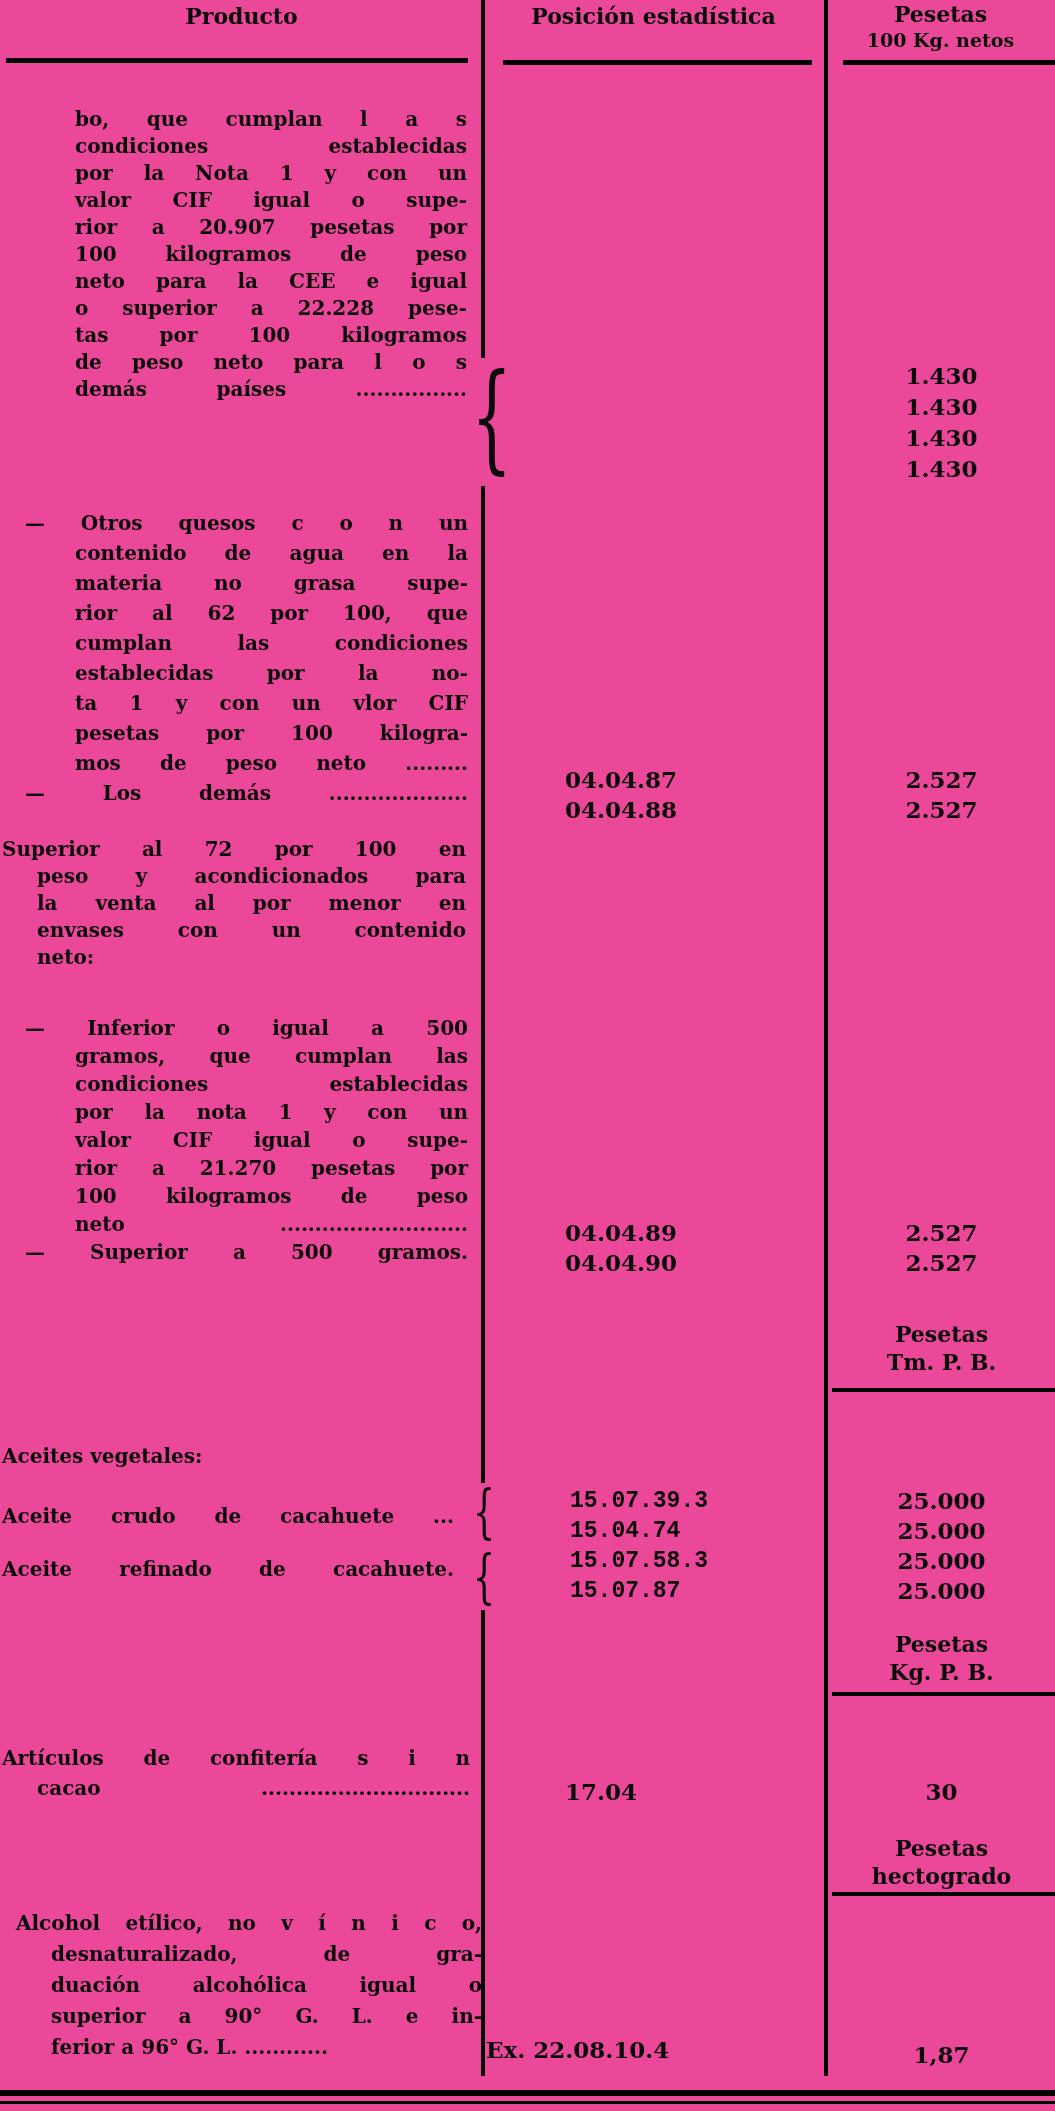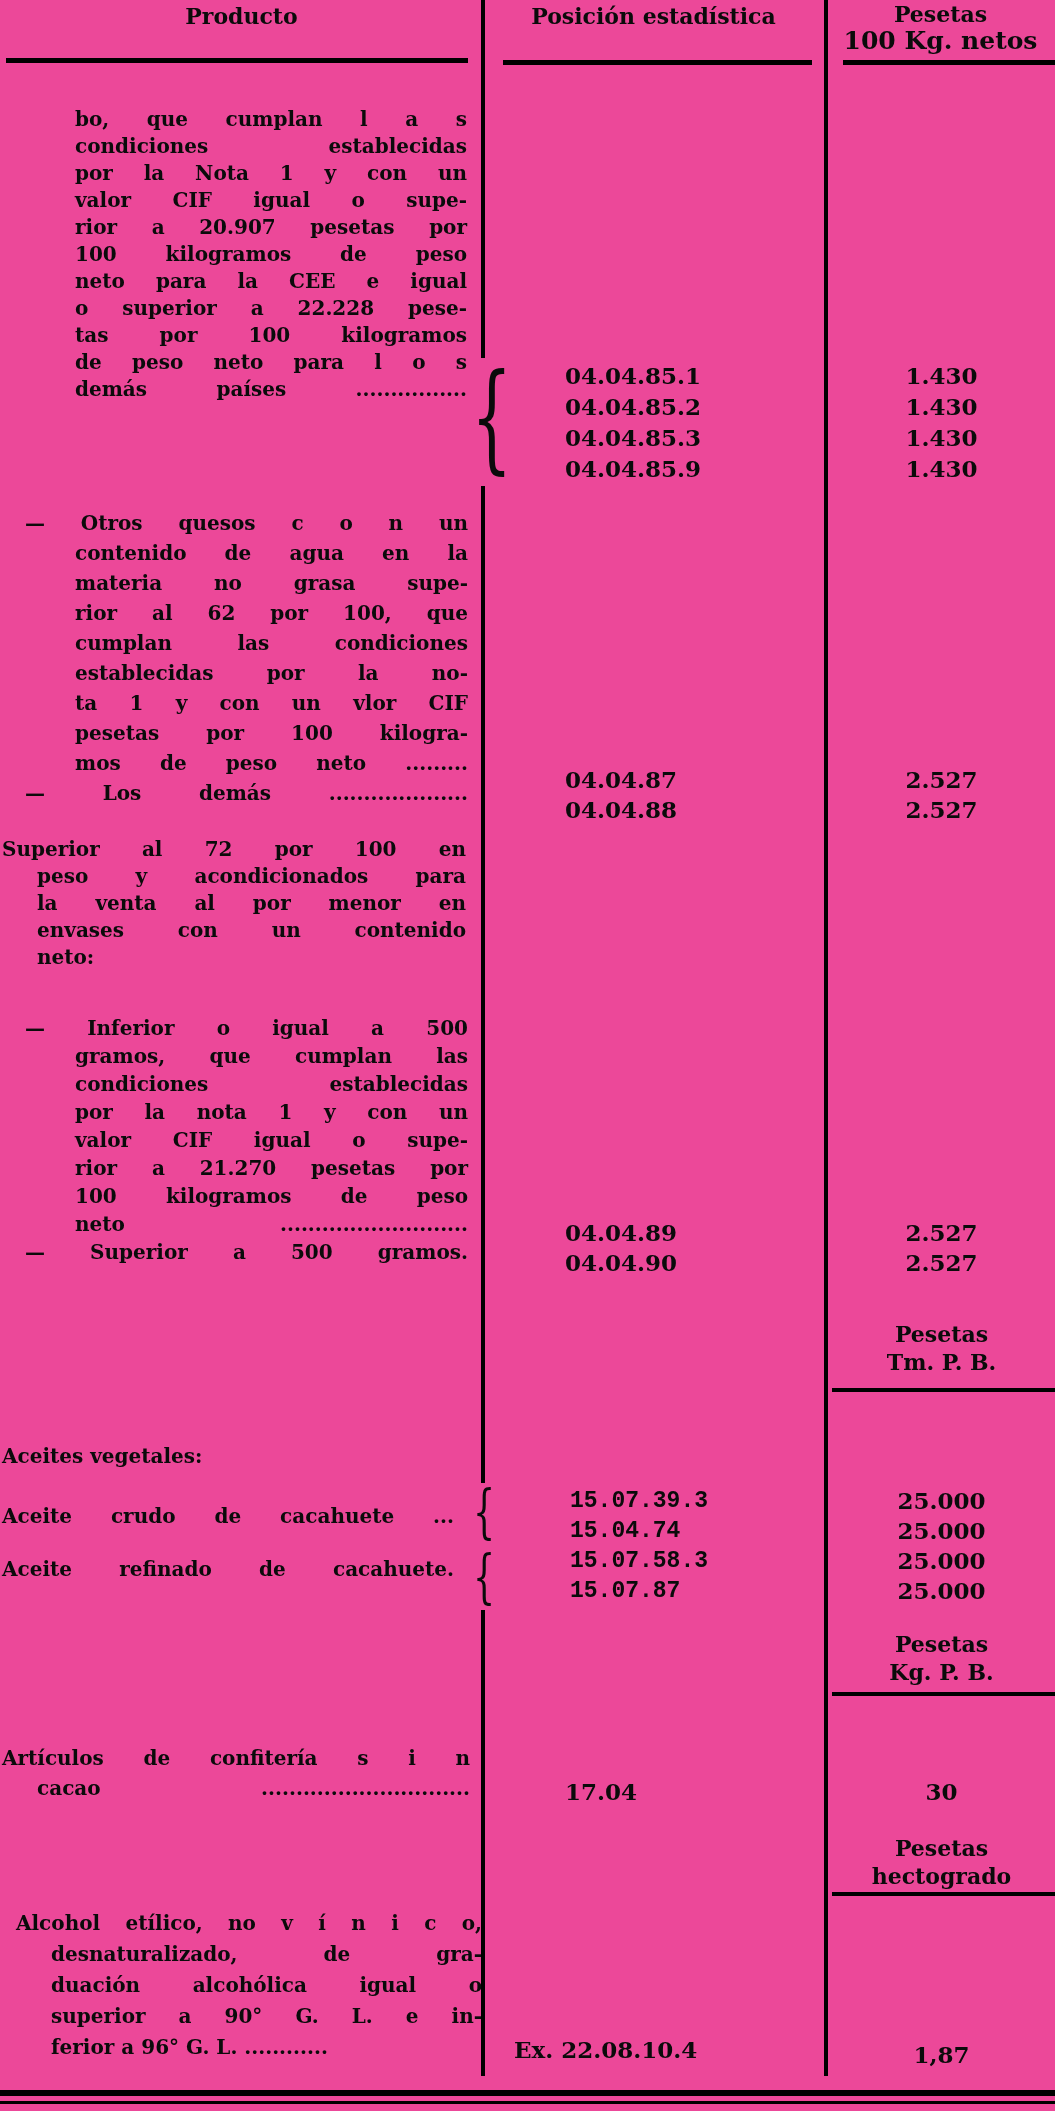--- a/index.html
+++ b/index.html
@@ -26,21 +26,21 @@
   #b5 { left:2px;  top:1443px; }
   #b6a { left:2px; top:1503px; width:452px; }
   #b6b { left:2px; top:1556px; width:452px; }
   #b7 { left:2px;  top:1743px; width:468px; line-height:30px; }
   #b8 { left:16px;  top:1908px; width:466px; line-height:31px; }
   #g1 { left:565px; top:360px; line-height:31px; }
   #g2 { left:565px; top:765px; }
   #g3 { left:565px; top:1218px; }
   #g4 { left:570px; top:1486px;font-family:Liberation Mono, monospace; }
   #g5 { left:565px; top:1777px; }
-  #g6 { left:514px; top:2035px; }
+  #g6 { left:486px; top:2035px; }
   #v1 { top:360px; line-height:31px; }
   #v2 { top:765px; }
   #v3 { top:1218px; }
   #v4 { top:1486px; }
   #v5 { top:1777px; }
   #v6 { top:2040px; }
   #s1 { top:1320px; }
   #s2 { top:1630px; }
   #s3 { top:1834px; }
   #br1 { left:471px; top:350px; font-size:118px; line-height:134px; transform:scaleX(0.55); }
@@ -48,21 +48,21 @@
   #br3 { left:473px; top:1544px; font-size:58px; line-height:66px; transform:scaleX(0.6); }
 </style>
 </head>
 <body>
 
 <div class="page">
 
   <div class="hdr" style="left:0; width:483px; top:4px;">Producto</div>
   <div class="hdr" style="left:483px; width:341px; top:4px;">Posición estadística</div>
   <div class="hdr" style="left:826px; width:229px; top:2px;">Pesetas</div>
-  <div class="hdr" style="left:826px; width:229px; top:28px; font-size:25px;">100 Kg. netos</div>
+  <div class="hdr" style="left:826px; width:229px; top:28px; font-size:19px;">100 Kg. netos</div>
 
   <div class="hrule" style="left:6px;   top:58px; width:462px; height:5px;"></div>
   <div class="hrule" style="left:503px; top:60px; width:309px; height:5px;"></div>
   <div class="hrule" style="left:843px; top:60px; width:212px; height:5px;"></div>
 
   <div class="vline" style="left:481px; top:0;      height:358px;"></div>
   <div class="vline" style="left:481px; top:486px;  height:997px;"></div>
   <div class="vline" style="left:481px; top:1610px; height:466px;"></div>
   <div class="vline" style="left:824px; top:0;      height:2076px;"></div>
 
@@ -128,26 +128,20 @@
     <div class="j ind35">desnaturalizado, de gra-</div>
     <div class="j ind35">duación alcohólica igual o</div>
     <div class="j ind35">superior a 90° G. L. e in-</div>
     <div class="ind35">ferior a 96° G. L. ............</div>
   </div>
 
   <div class="brace" id="br1">{</div>
   <div class="brace" id="br2">{</div>
   <div class="brace" id="br3">{</div>
 
-  <div class="codes" id="g1">
-    <div>04.04.85.1</div>
-    <div>04.04.85.2</div>
-    <div>04.04.85.3</div>
-    <div>04.04.85.9</div>
-  </div>
   <div class="codes" id="g2">
     <div>04.04.87</div>
     <div>04.04.88</div>
   </div>
   <div class="codes" id="g3">
     <div>04.04.89</div>
     <div>04.04.90</div>
   </div>
   <div class="codes" id="g4">
     <div>15.07.39.3</div>

